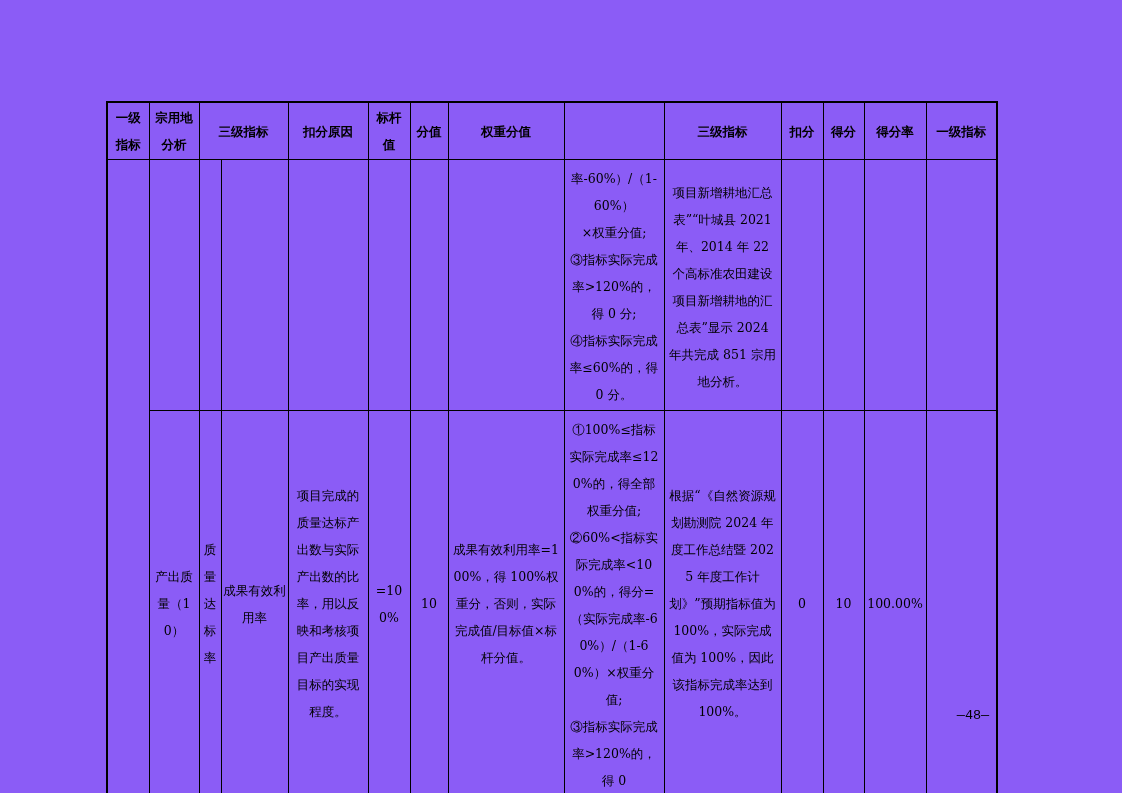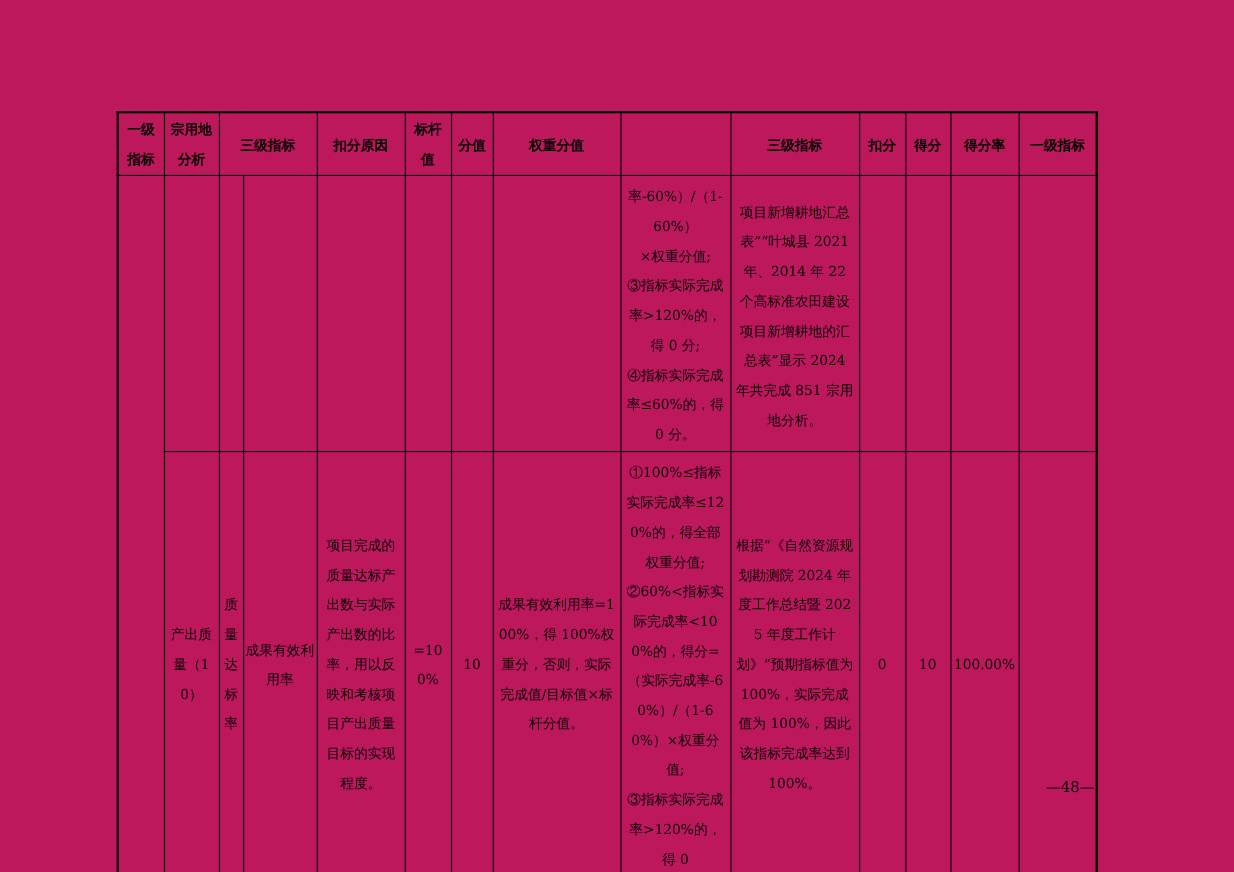--- a/index.html
+++ b/index.html
@@ -3,21 +3,21 @@
 <meta charset="utf-8">
 <style>
   * { margin: 0; padding: 0; box-sizing: border-box; }
   html, body { background: #ffffff; }
   body {
     width: 1122px; height: 793px;
     position: relative;
     font-family: "DejaVu Serif", "Liberation Serif", serif;
     color: #000;
   }
-  .sheet { position: absolute; inset: 0; background: #be185d; overflow: hidden; }
+  .sheet { position: absolute; inset: 0; background: #8b5cf6; overflow: hidden; }
 
   table.grid {
     position: absolute; left: 106px; top: 101px;
     width: 890px;
     border-collapse: collapse;
     table-layout: fixed;
     border: 2px solid #000;
   }
   .grid th, .grid td {
     border: 1.5px solid #000;
@@ -46,20 +46,21 @@
     line-height: 36px;
   }
 
   .page-number {
     position: absolute;
     left: 948px; top: 708px;
     width: 50px;
     font-size: 13.5px;
     text-align: center;
     white-space: nowrap;
+    font-family: Liberation Mono, monospace;
   }
 </style>
 </head>
 <body>
 
 <div class="sheet">
 
   <table class="grid">
     <colgroup>
       <col style="width:42px">

